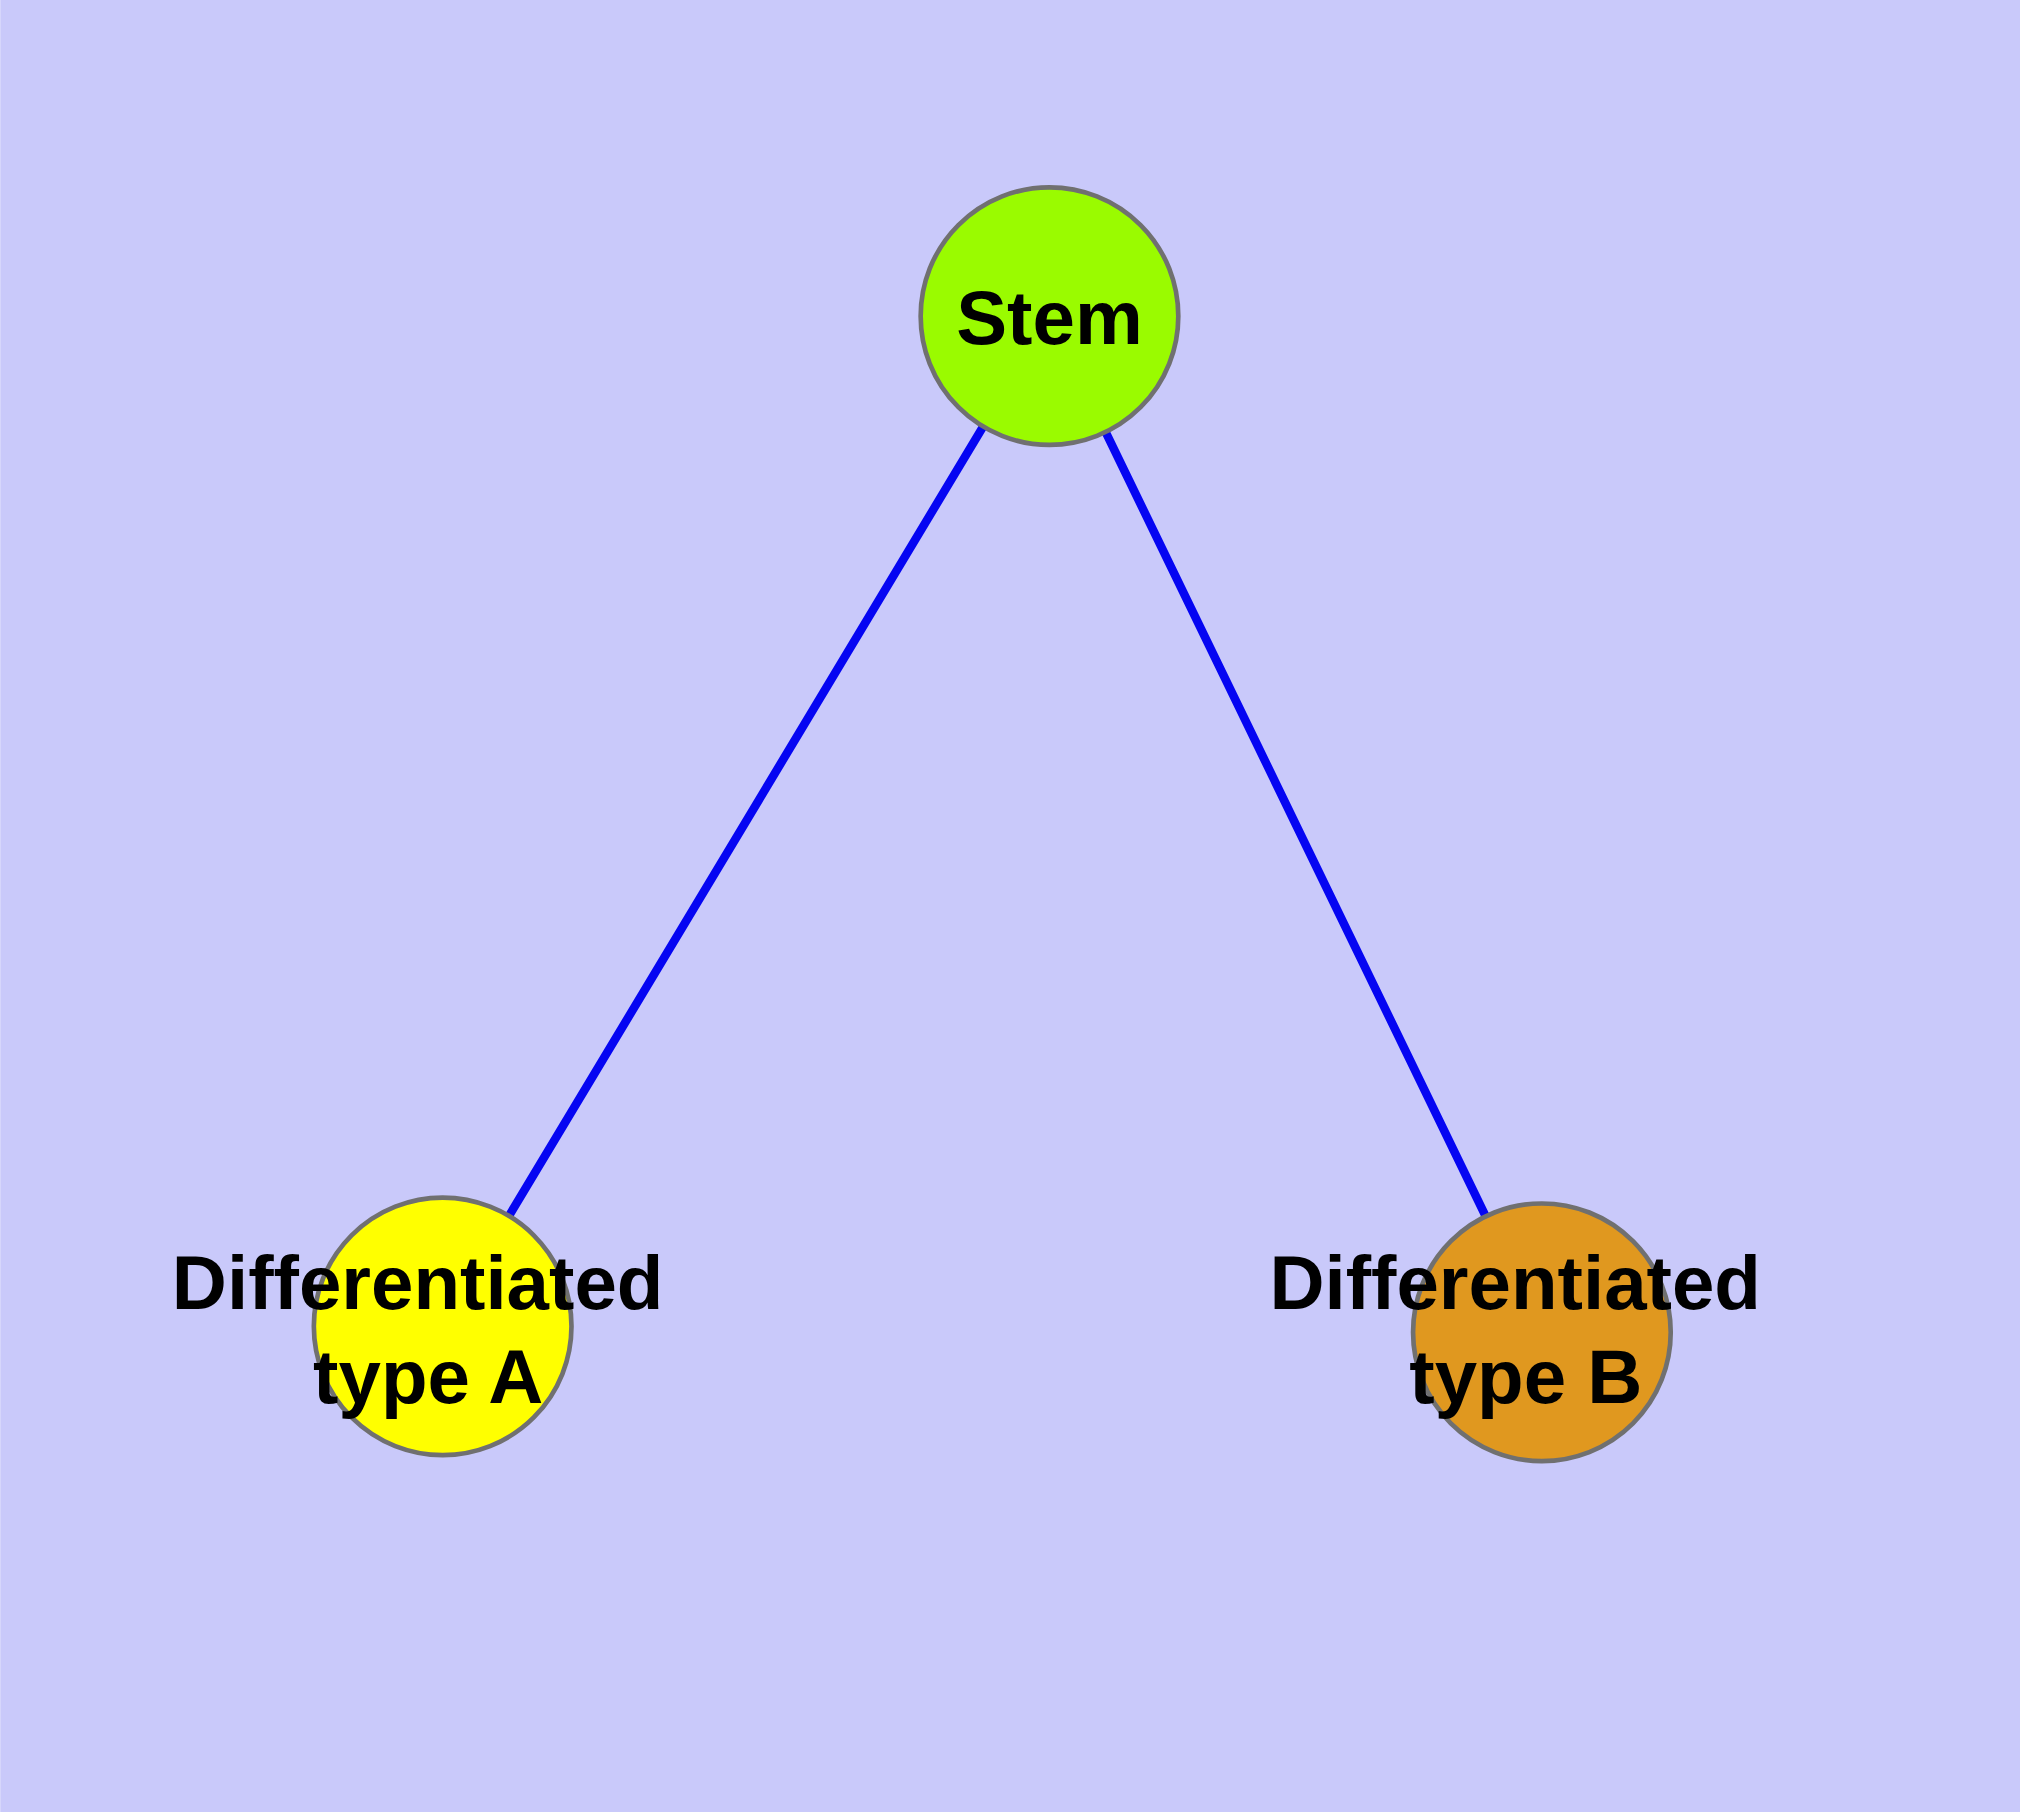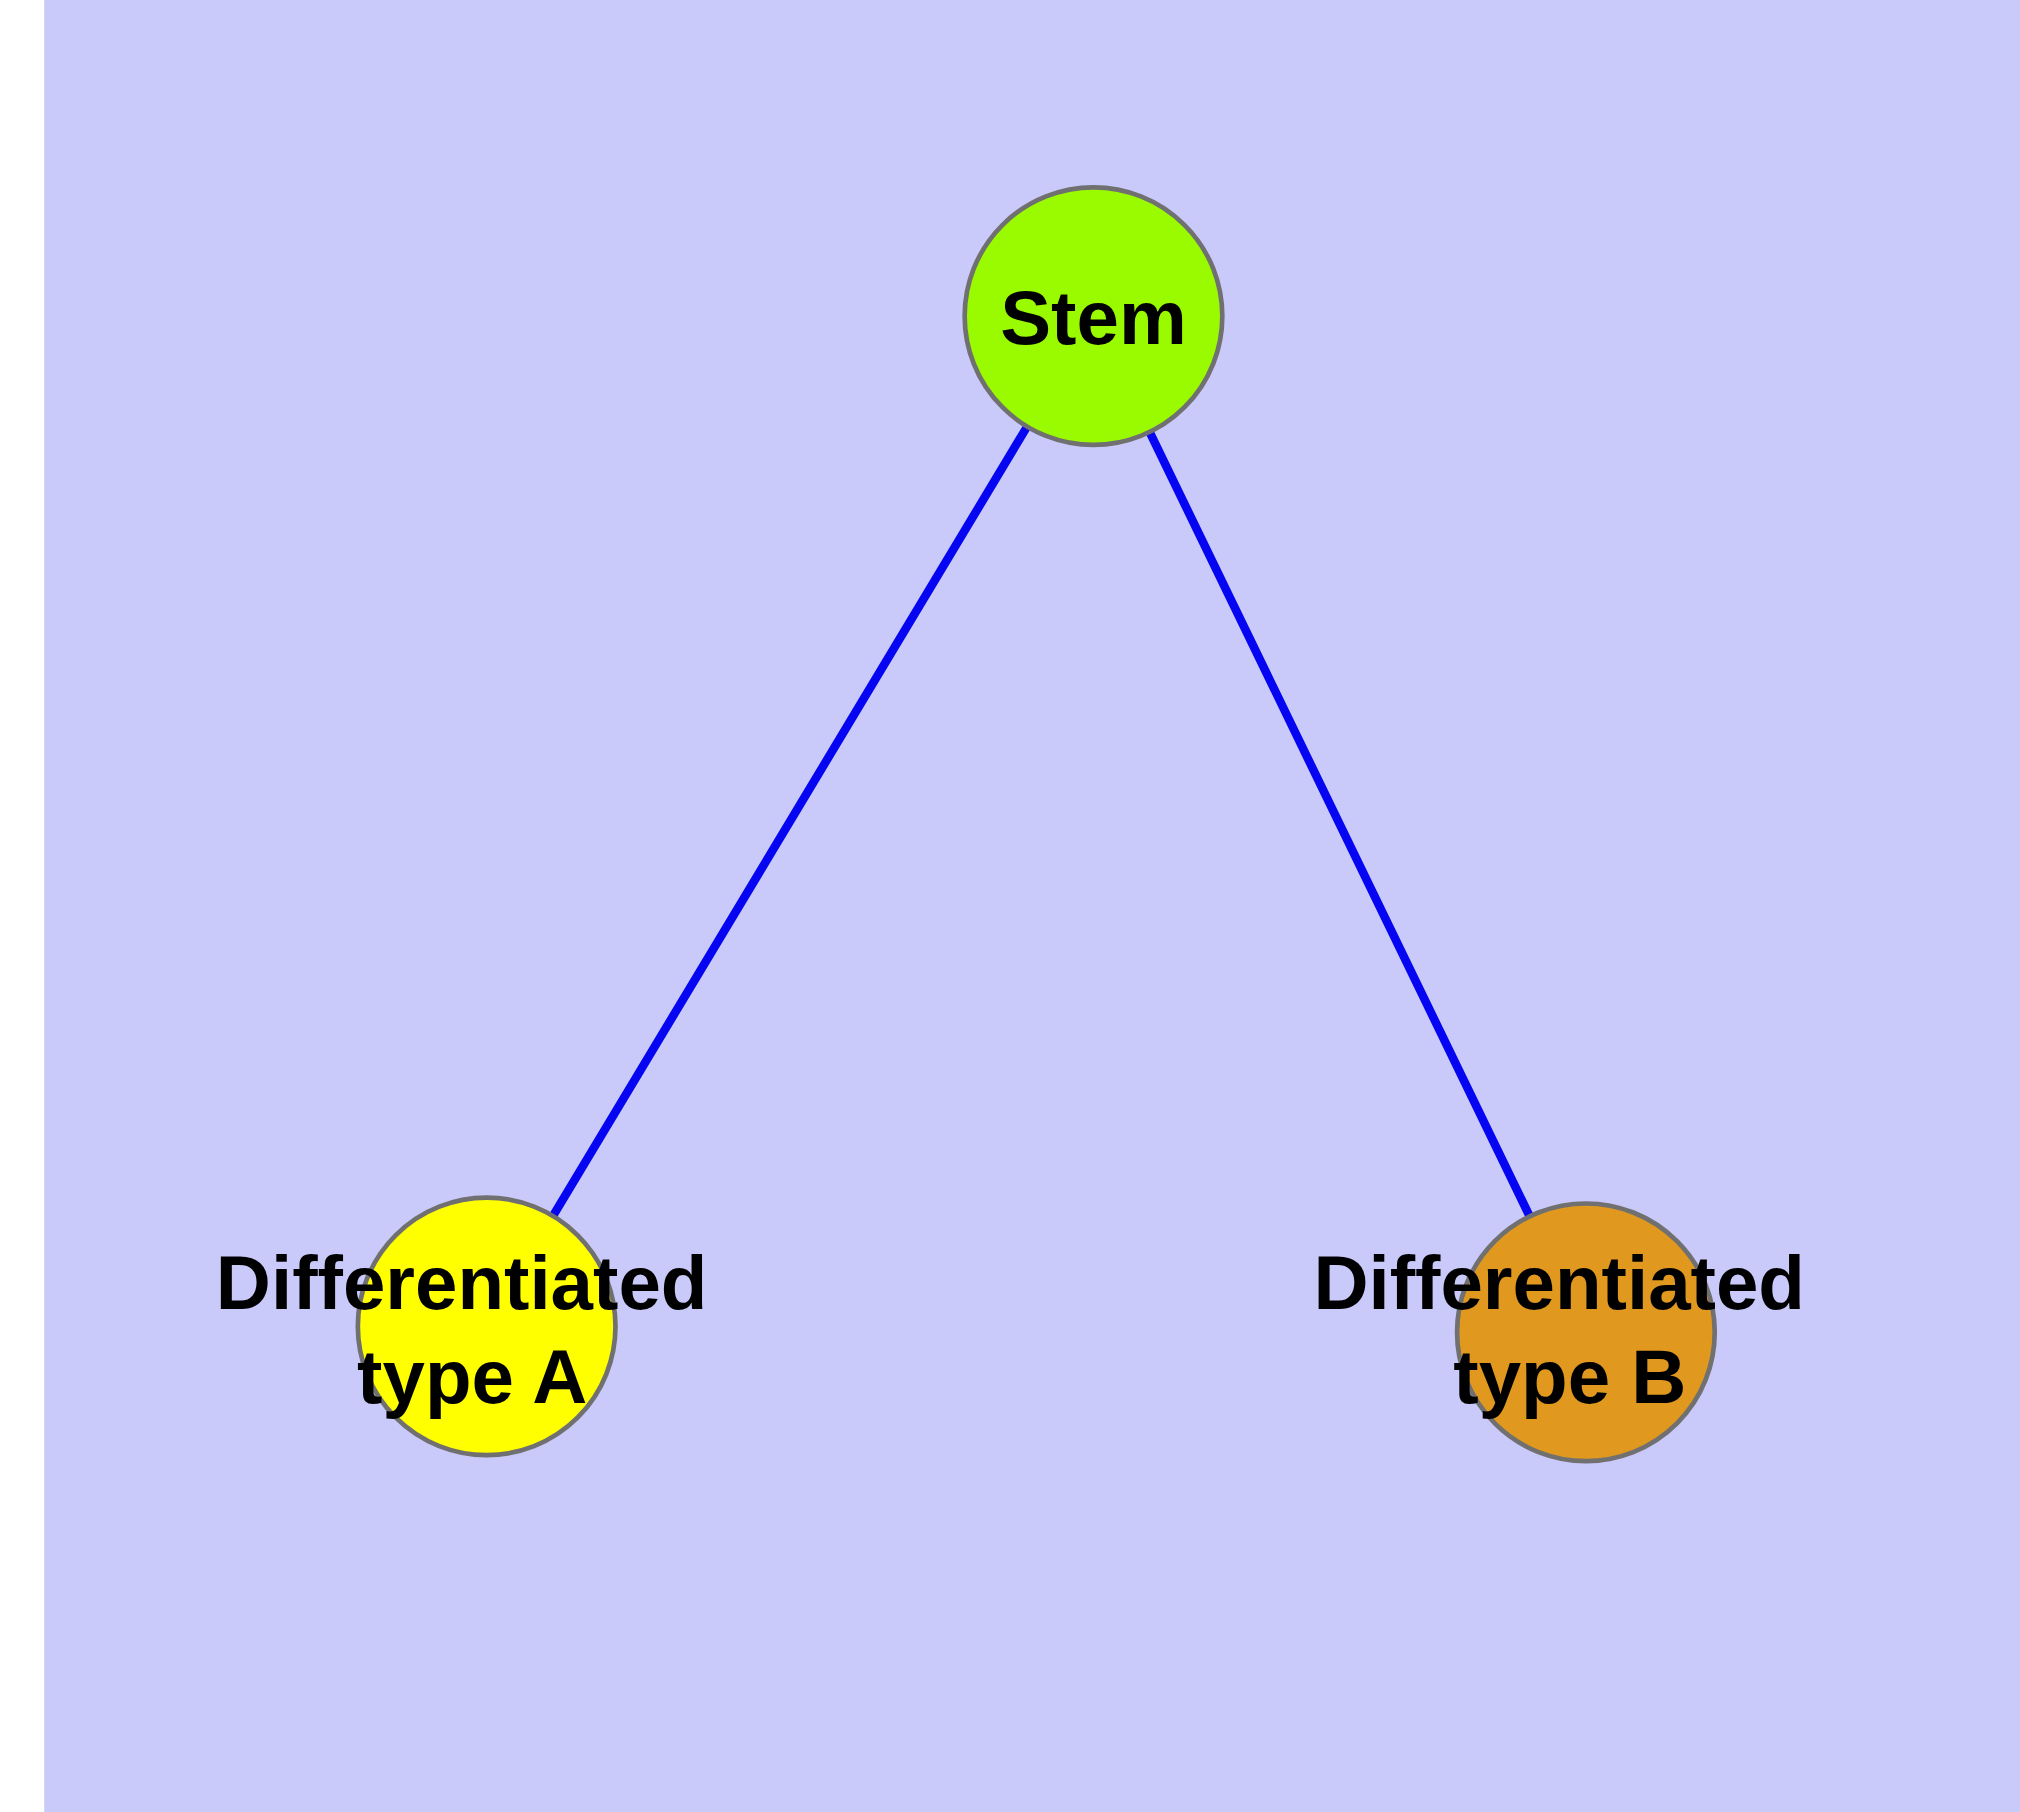--- a/index.html
+++ b/index.html
@@ -8,21 +8,20 @@
   }
   body {
     width: 2021px;
     height: 1812px;
     overflow: hidden;
     font-family: "Liberation Sans", sans-serif;
   }
   #diagram-root {
     width: 1699px;
     height: 1812px;
-    margin-left: 44px;
   }
   svg {
     display: block;
   }
   .node-label {
     font-family: "Liberation Sans", "DejaVu Sans", sans-serif;
     font-weight: bold;
     font-size: 90px;
     text-anchor: middle;
   }

